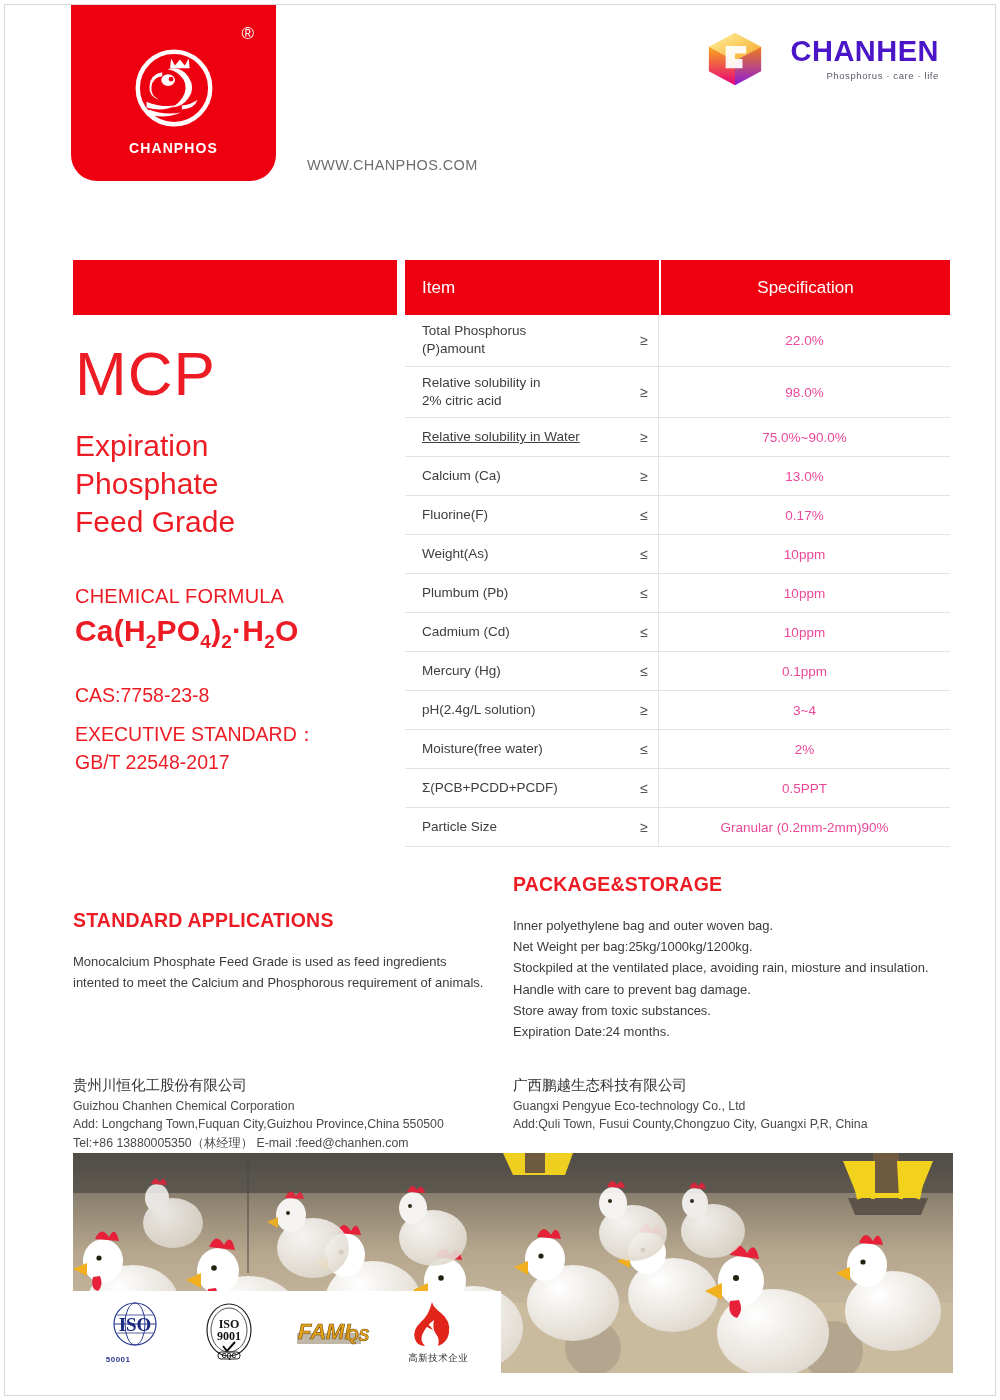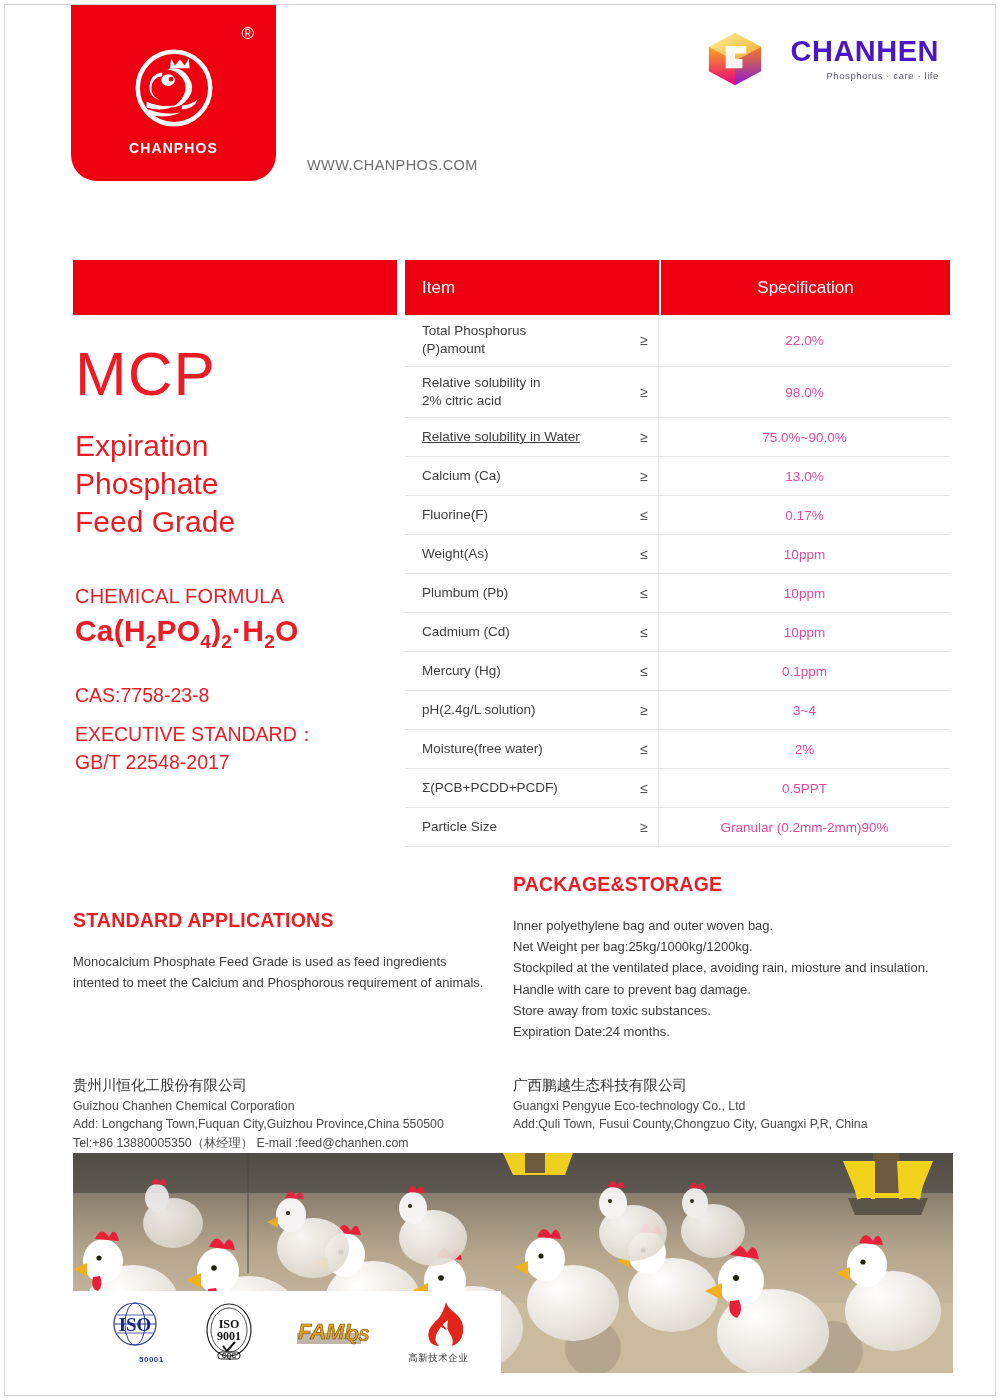--- a/index.html
+++ b/index.html
@@ -167,21 +167,21 @@
 
   
   .certs {
     position: absolute; left: 68px; top: 1286px;
     width: 428px; height: 82px;
     background: #fff;
     display: flex; align-items: center;
     justify-content: space-around;
     padding: 0 14px;
   }
-  .cert { text-align: right; line-height: 1; }
+  .cert { text-align: left; line-height: 1; }
   .cert-cap {
     font-size: 8px; font-weight: bold; margin-top: 3px;
     letter-spacing: .5px;
   }
   .cert-iso50001 .cert-cap { color: #2B3A8F; }
   .cert-hitech .cert-cap { color: #333; font-size: 9.5px; font-weight: normal; }
 </style>
 </head>
 <body>
 

